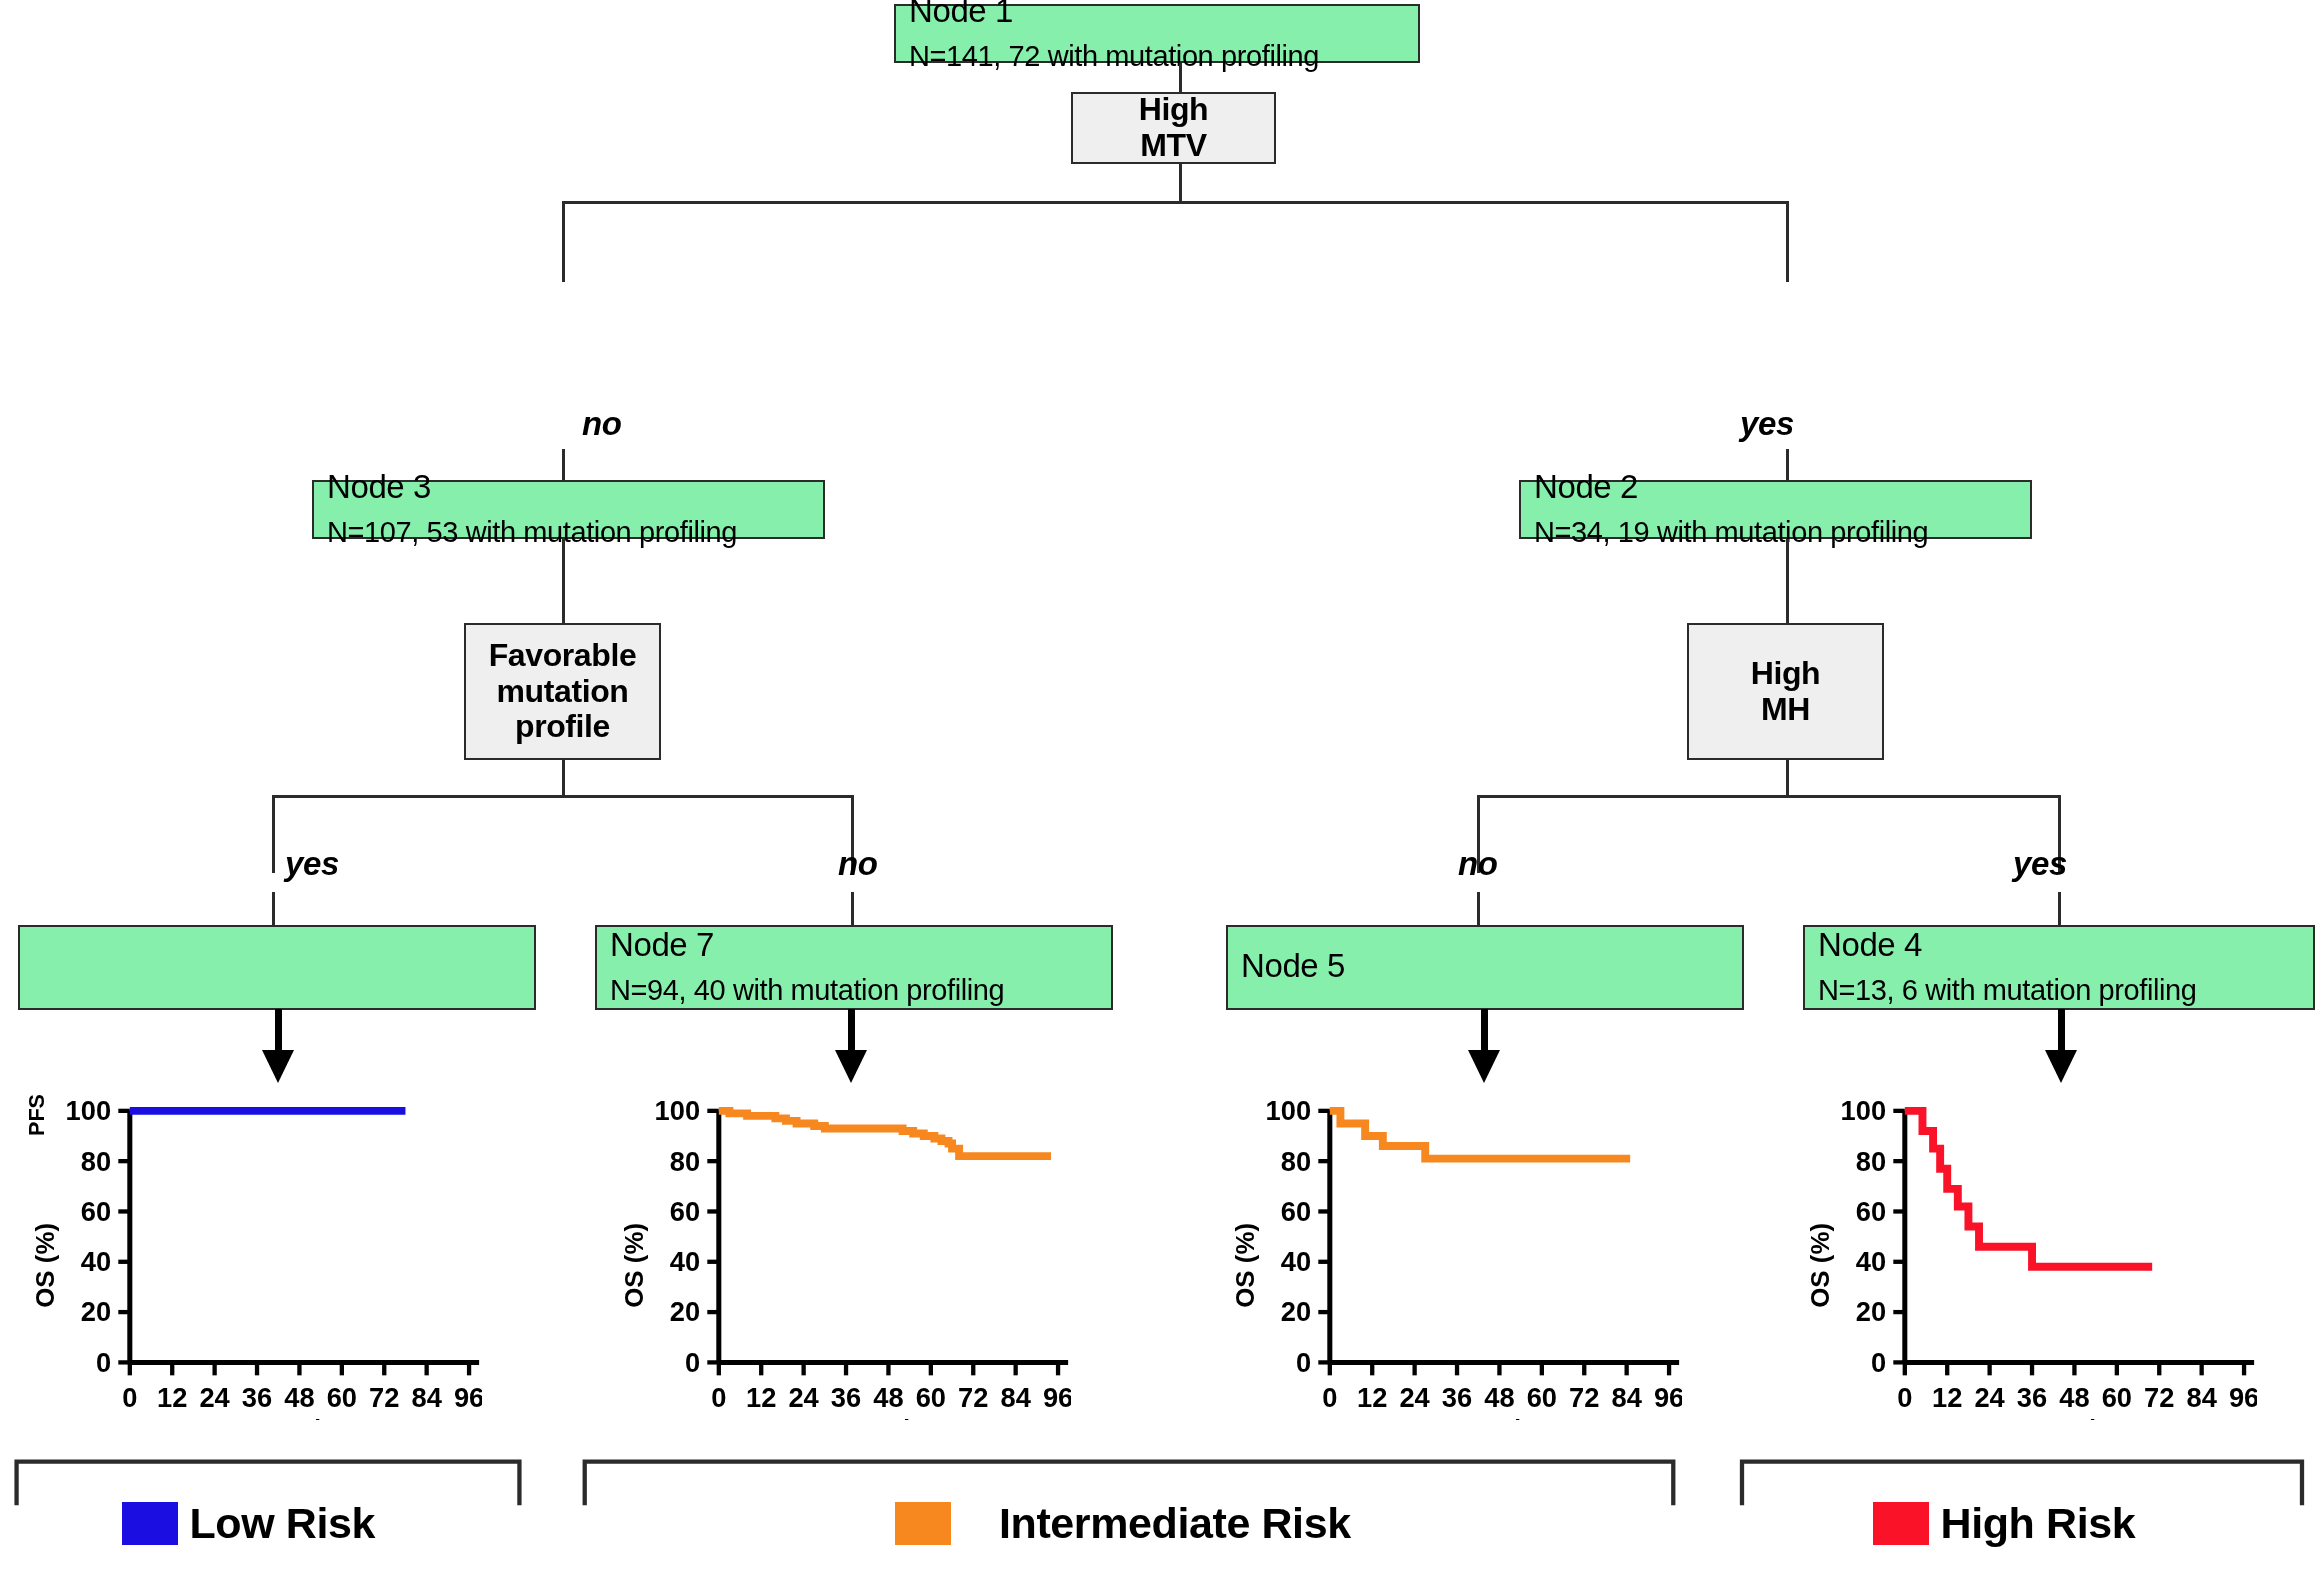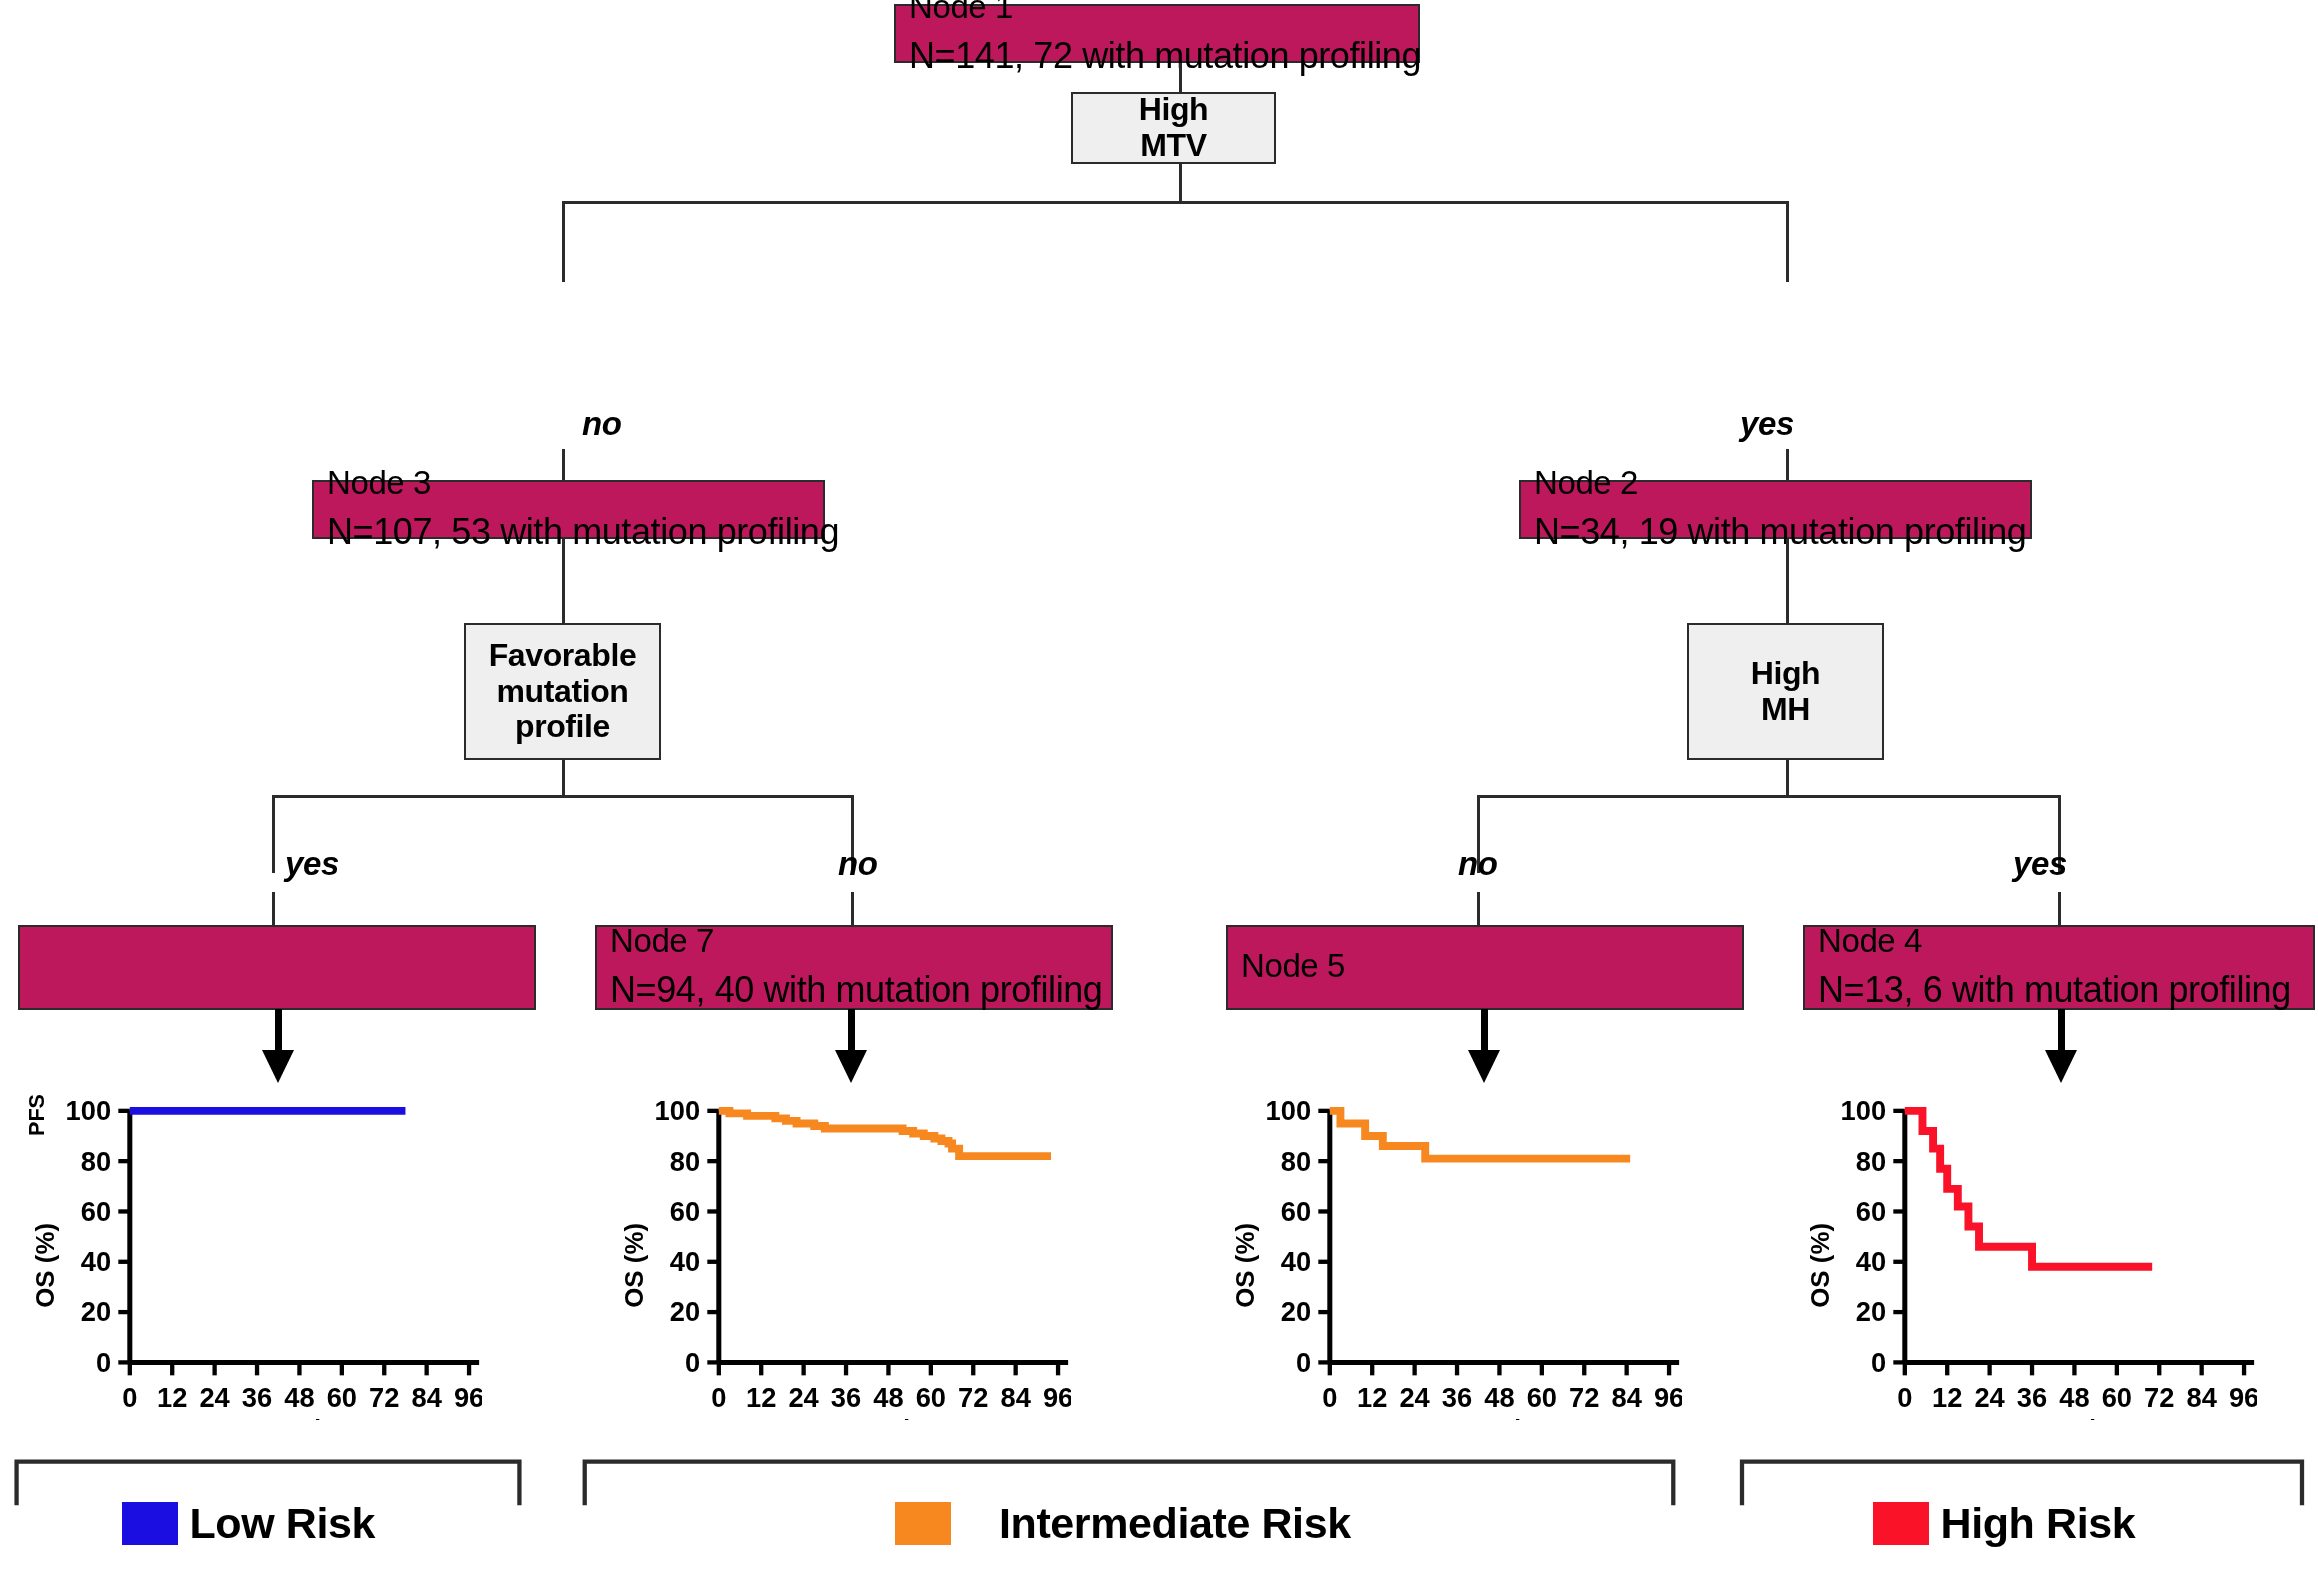--- a/index.html
+++ b/index.html
@@ -13,35 +13,35 @@
     position:relative;
     width:2319px;
     height:1575px;
     background:#fff;
     overflow:hidden;
   }
   
   .node-box{
     position:absolute;
     box-sizing:border-box;
-    background:#be185d;
+    background:#86efac;
     border:2.9px solid #2b2b2b;
     padding:5.8px 10px 7.2px 13px;
     display:flex;
     flex-direction:column;
     justify-content:center;
   }
   .node-title{
     font-size:33px;
     line-height:1.06;
     letter-spacing:-0.4px;
     white-space:nowrap;
   }
   .node-sub{
-    font-size:36px;
+    font-size:29px;
     line-height:1.12;
     letter-spacing:-0.4px;
     white-space:nowrap;
     margin-top:11px;
   }
   
   .split-box{
     position:absolute;
     box-sizing:border-box;
     background:#efefef;

